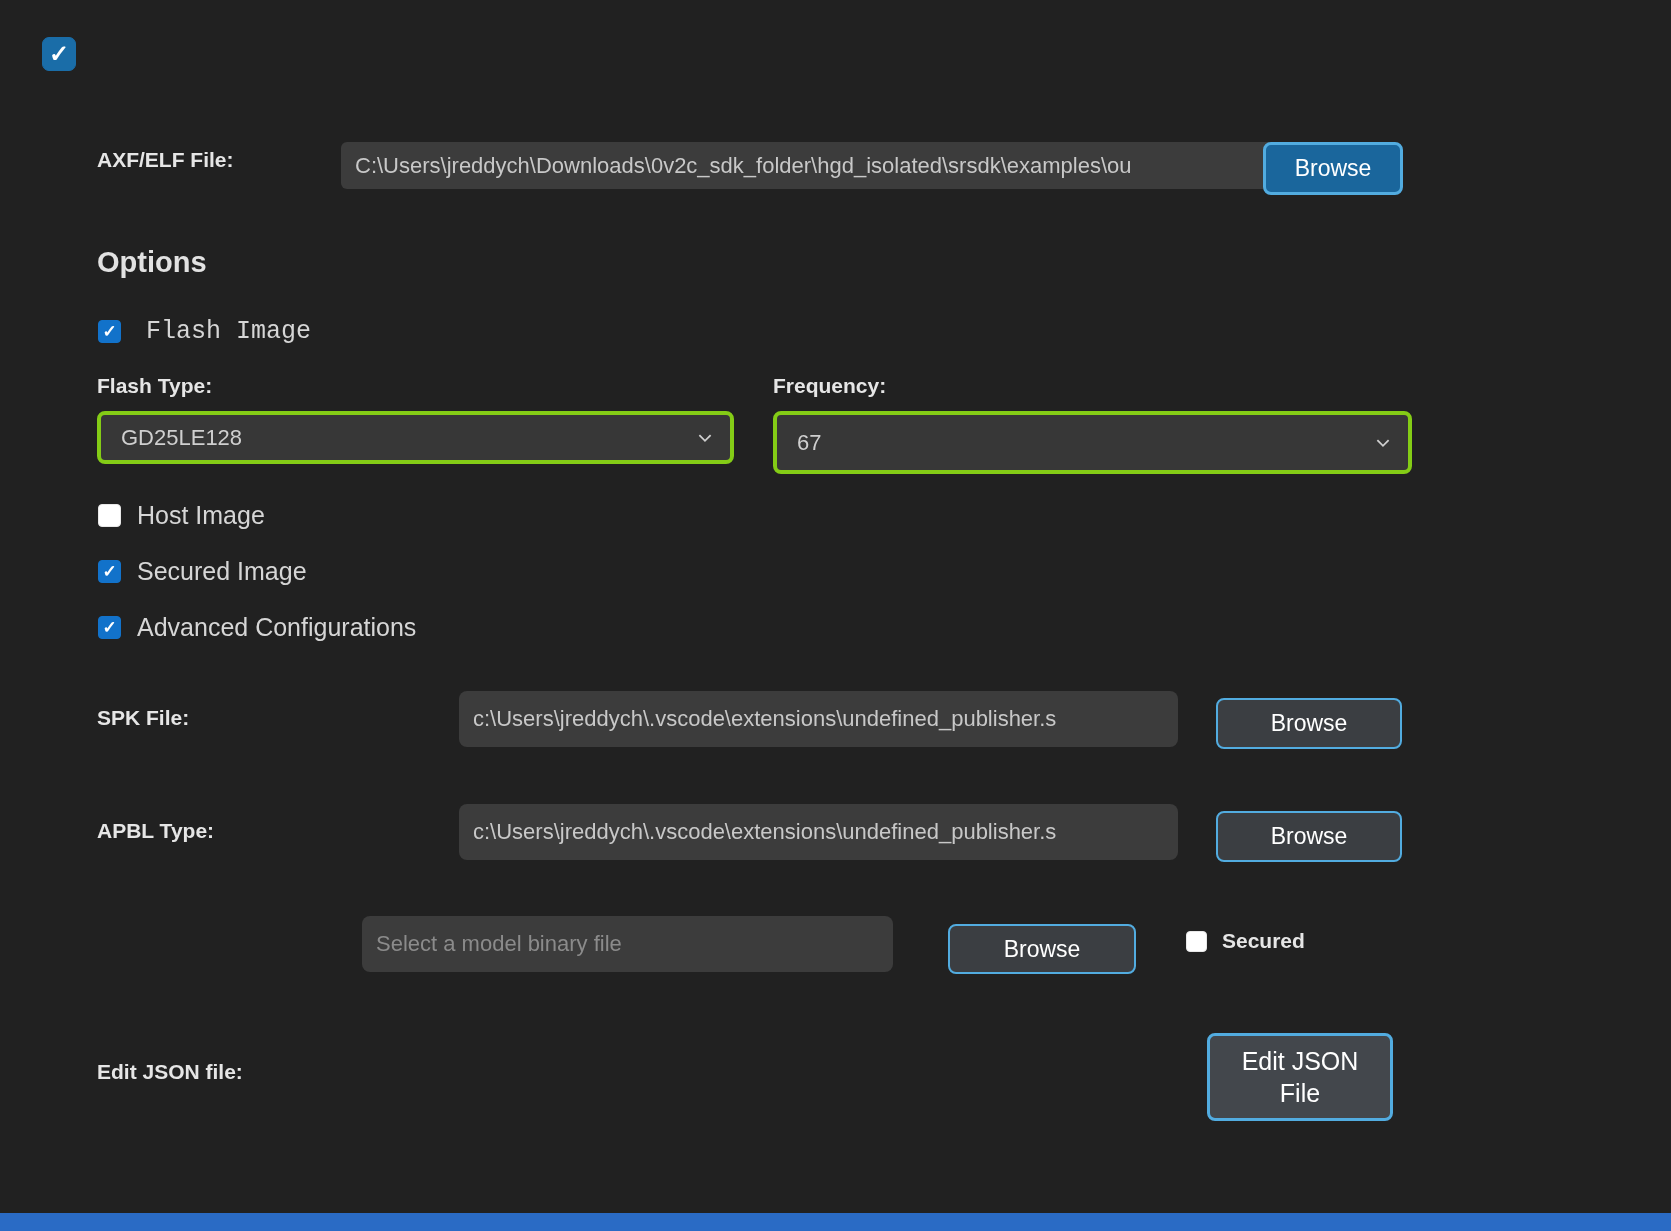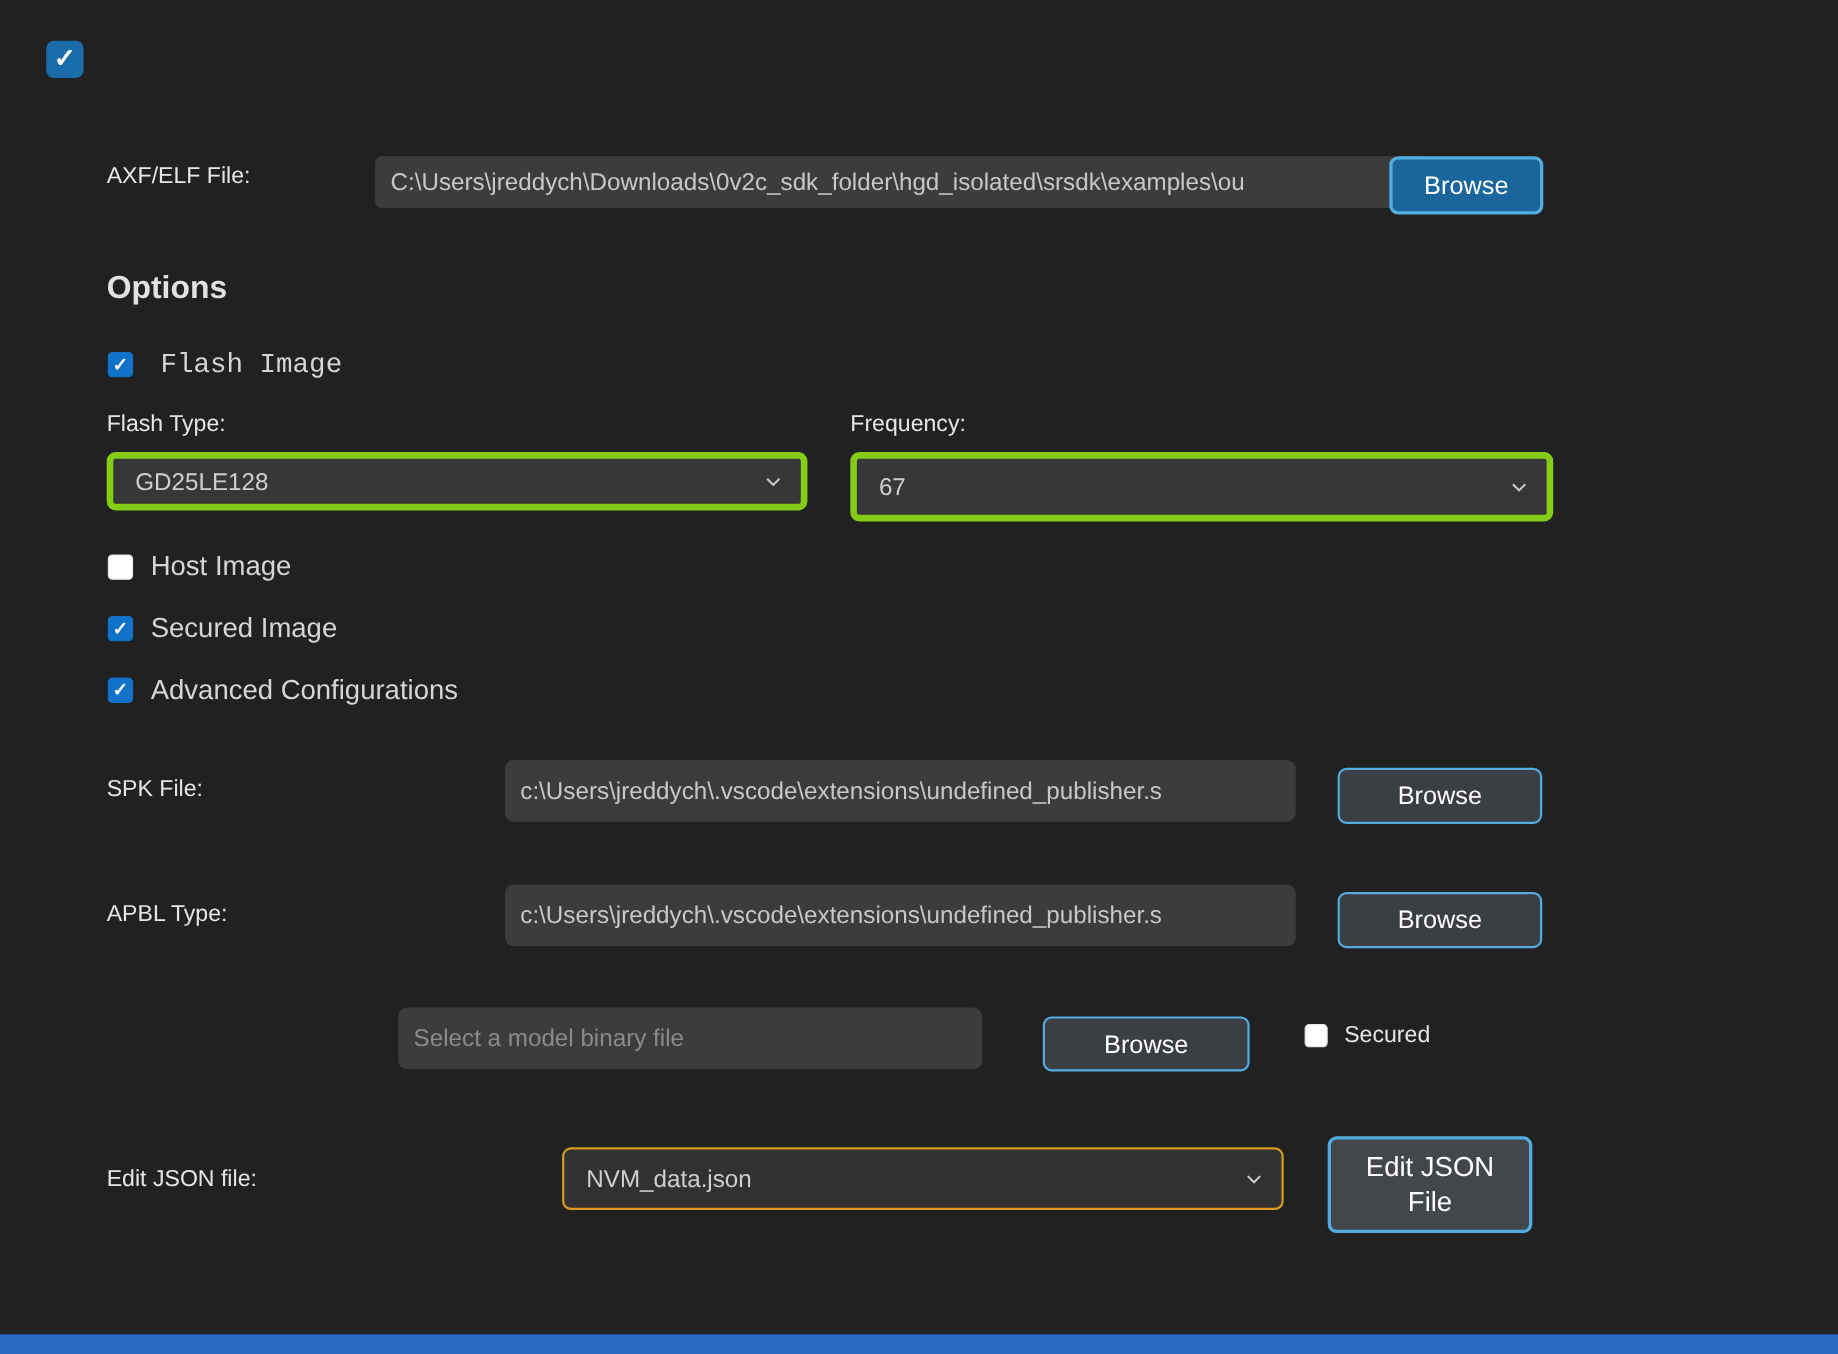--- a/index.html
+++ b/index.html
@@ -7,21 +7,21 @@
   .page {
     position:relative;
     width:1671px; height:1231px;
     background:#212121;
     overflow:hidden;
     font-family:"Liberation Sans", sans-serif;
   }
   .abs { position:absolute; }
 
   
-  .row-label { font-weight:400; font-size:21px; color:#e6e6e6; }
+  .row-label { font-weight:700; font-size:21px; color:#e6e6e6; }
   .cb-label  { font-size:25px; color:#d6d6d6; }
   .title     { font-size:32px; font-weight:700; color:#dcdcdc; letter-spacing:.2px; }
   .section-h { font-size:29px; font-weight:700; color:#e2e2e2; }
 
   
   .cb {
     display:flex; align-items:center; justify-content:center;
     width:23px; height:23px; border-radius:4px;
     background:#ffffff; border:1px solid #e8e8e8;
     cursor:pointer;
@@ -39,21 +39,21 @@
     border-radius:6px; color:#c8c8c8;
     font-family:"Liberation Sans", sans-serif;
     font-size:22px; padding:0 14px; width:100%; height:100%;
   }
   .txt::placeholder { color:#8b8b8b; }
   .rad8 .txt, .txt.rad8 { border-radius:8px; }
 
   
   .select {
     display:flex; align-items:center; justify-content:space-between;
-    background:#373737; border:6px solid #84cc16; border-radius:8px;
+    background:#373737; border:4px solid #84cc16; border-radius:8px;
     padding:0 16px 0 20px; color:#cfcfcf; font-size:22px; cursor:pointer;
   }
   .select.orange { border:2px solid #d99a1f; background:#313131; }
   .chev { display:flex; align-items:center; }
 
   
   .btn {
     display:flex; align-items:center; justify-content:center;
     border-radius:8px; color:#ffffff; font-size:23px; cursor:pointer;
     font-family:"Liberation Sans", sans-serif; text-align:center;
@@ -136,25 +136,17 @@
   <div class="abs" style="left:362px; top:916px; width:531px; height:56px;">
     <input class="txt rad8" type="text" placeholder="Select a model binary file" style="">
   </div>
   <button class="abs btn outline" style="left:948px; top:924px; width:188px; height:50px;">Browse</button>
   <span class="abs cb" style="left:1186px; top:931px; width:21px; height:21px;">
     
   </span>
   <div class="abs row-label" style="left:1222px; top:929px;">Secured</div>
 
   <div class="abs row-label" style="left:97px; top:1060px;">Edit JSON file:</div>
-  <div class="abs select orange" style="left:511px; top:1043px; width:656px; height:57px;">
-    <span>NVM_data.json</span>
-    <span class="chev">
-      <svg width="18" height="18" viewBox="0 0 16 16">
-          <path d="M3 5.5l5 5 5-5" fill="none" stroke="#cfcfcf" stroke-width="1.6"></path>
-        </svg>
-    </span>
-  </div>
   <button class="abs btn outline big" style="left:1207px; top:1033px; width:186px; height:88px;">Edit JSON File</button>
 
   <div class="abs bottom-bar" style="left:0; top:1213px; width:1671px; height:18px;"></div>
 
 </div>
 
 </body></html>

